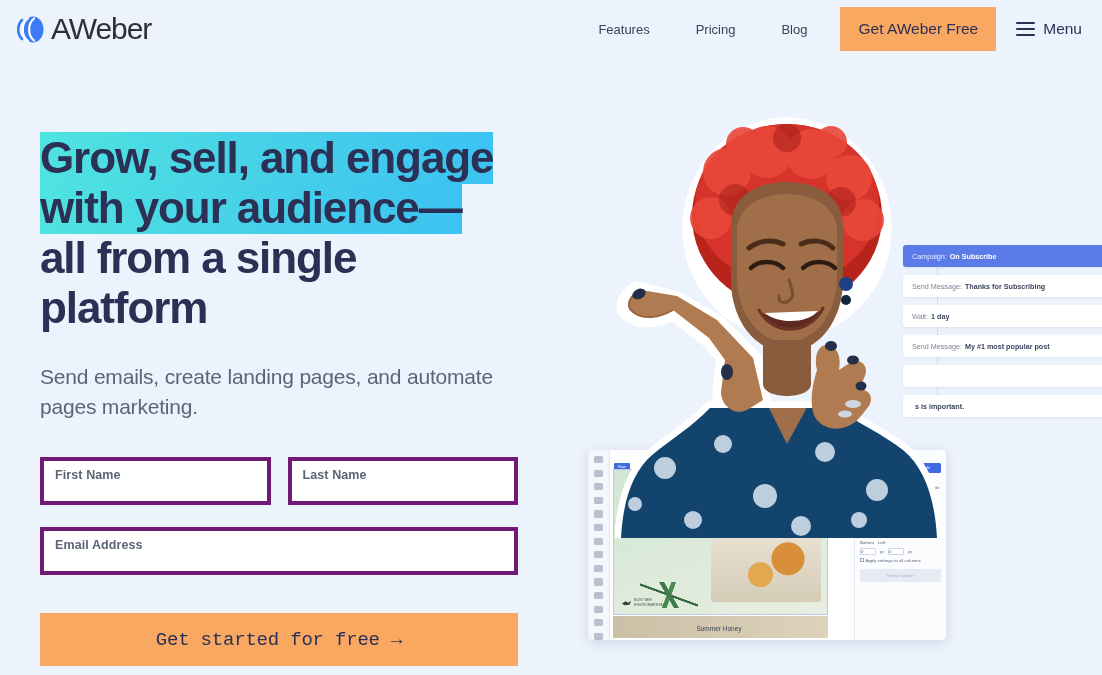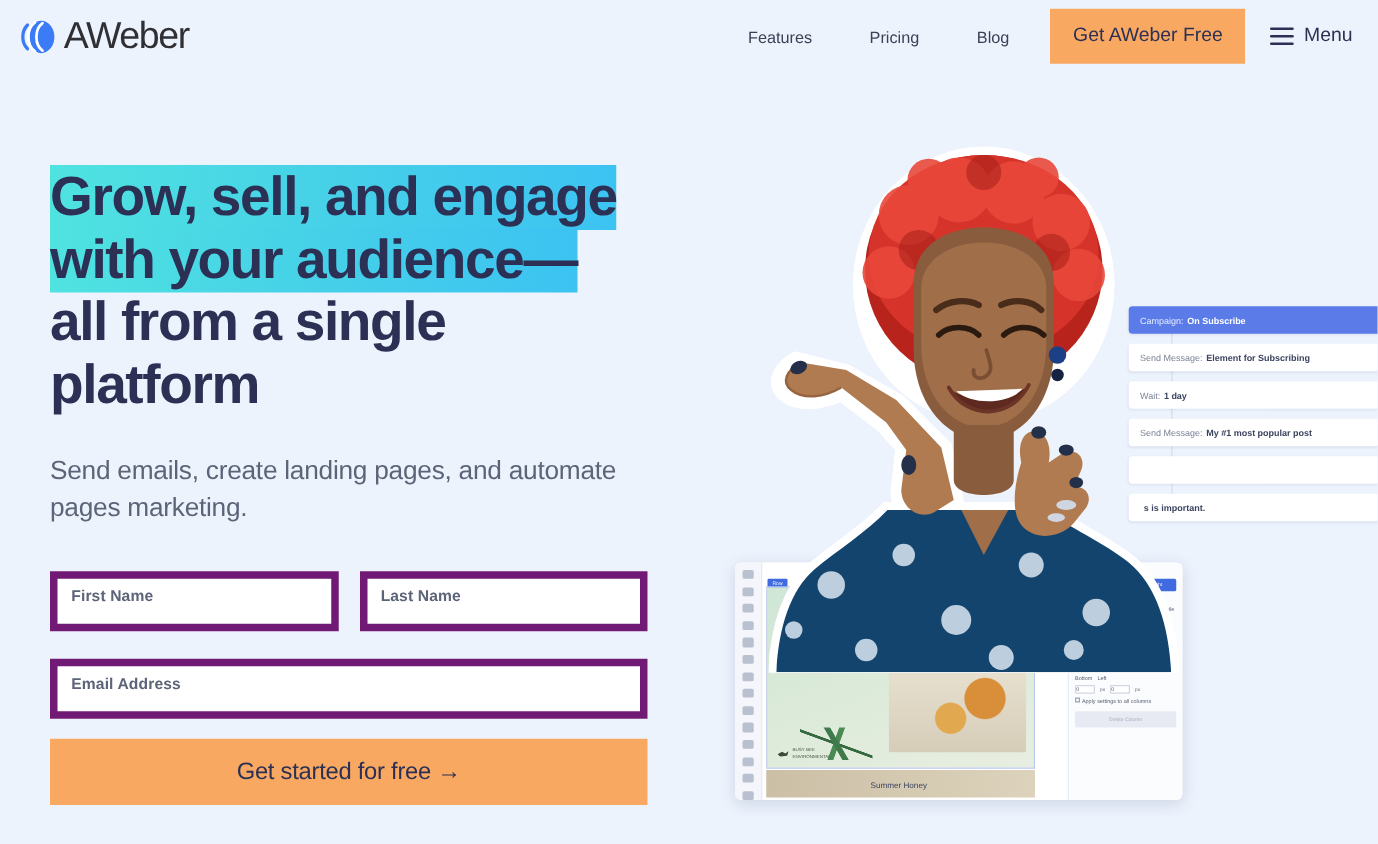--- a/index.html
+++ b/index.html
@@ -109,21 +109,21 @@
     font-size:21px;
     line-height:30px;
     color:#5c6478;
     letter-spacing:-0.2px;
   }
 
   .form { margin-top:35px; width:478px; }
   .name-row { display:flex; gap:17px; }
   .field {
     background:#ffffff;
-    border:6px solid #701a75;
+    border:4px solid #701a75;
     height:48px;
     padding:7px 11px 0 11px;
     position:relative;
     flex:1;
   }
   .field.full { width:478px; margin-top:22px; }
   .field-label {
     font-size:12.5px;
     font-weight:bold;
     color:#5c6478;
@@ -134,27 +134,27 @@
     border:none;
     outline:none;
     width:100%;
     font-family:inherit;
     font-size:14px;
     color:#2b3054;
     background:transparent;
     padding:2px 0 0 0;
   }
   .cta {
-    margin-top:16px;
+    margin-top:38px;
     width:478px;
     height:53px;
     background:#f9a862;
     border:none;
     cursor:pointer;
-    font-family:Liberation Sans, sans-serif;
+    font-family:Liberation Mono, monospace;
     font-size:19px;
     color:#2b3054;
     letter-spacing:-0.2px;
   }
 
   
   .hero-right {
     position:absolute;
     left:560px;
     top:58px;
@@ -428,21 +428,21 @@
 <div class="hero-right">
 
   <div class="automation">
     <div class="auto-line"></div>
     <div class="auto-row active">
       <span>Campaign:</span>
         <b>On Subscribe</b>
     </div>
     <div class="auto-row">
       <span>Send Message:</span>
-        <b>Element for Subscribing</b>
+        <b>Thanks for Subscribing</b>
     </div>
     <div class="auto-row">
       <span>Wait:</span>
         <b>1 day</b>
     </div>
     <div class="auto-row">
       <span>Send Message:</span>
         <b>My #1 most popular post</b>
     </div>
     <div class="auto-row">

